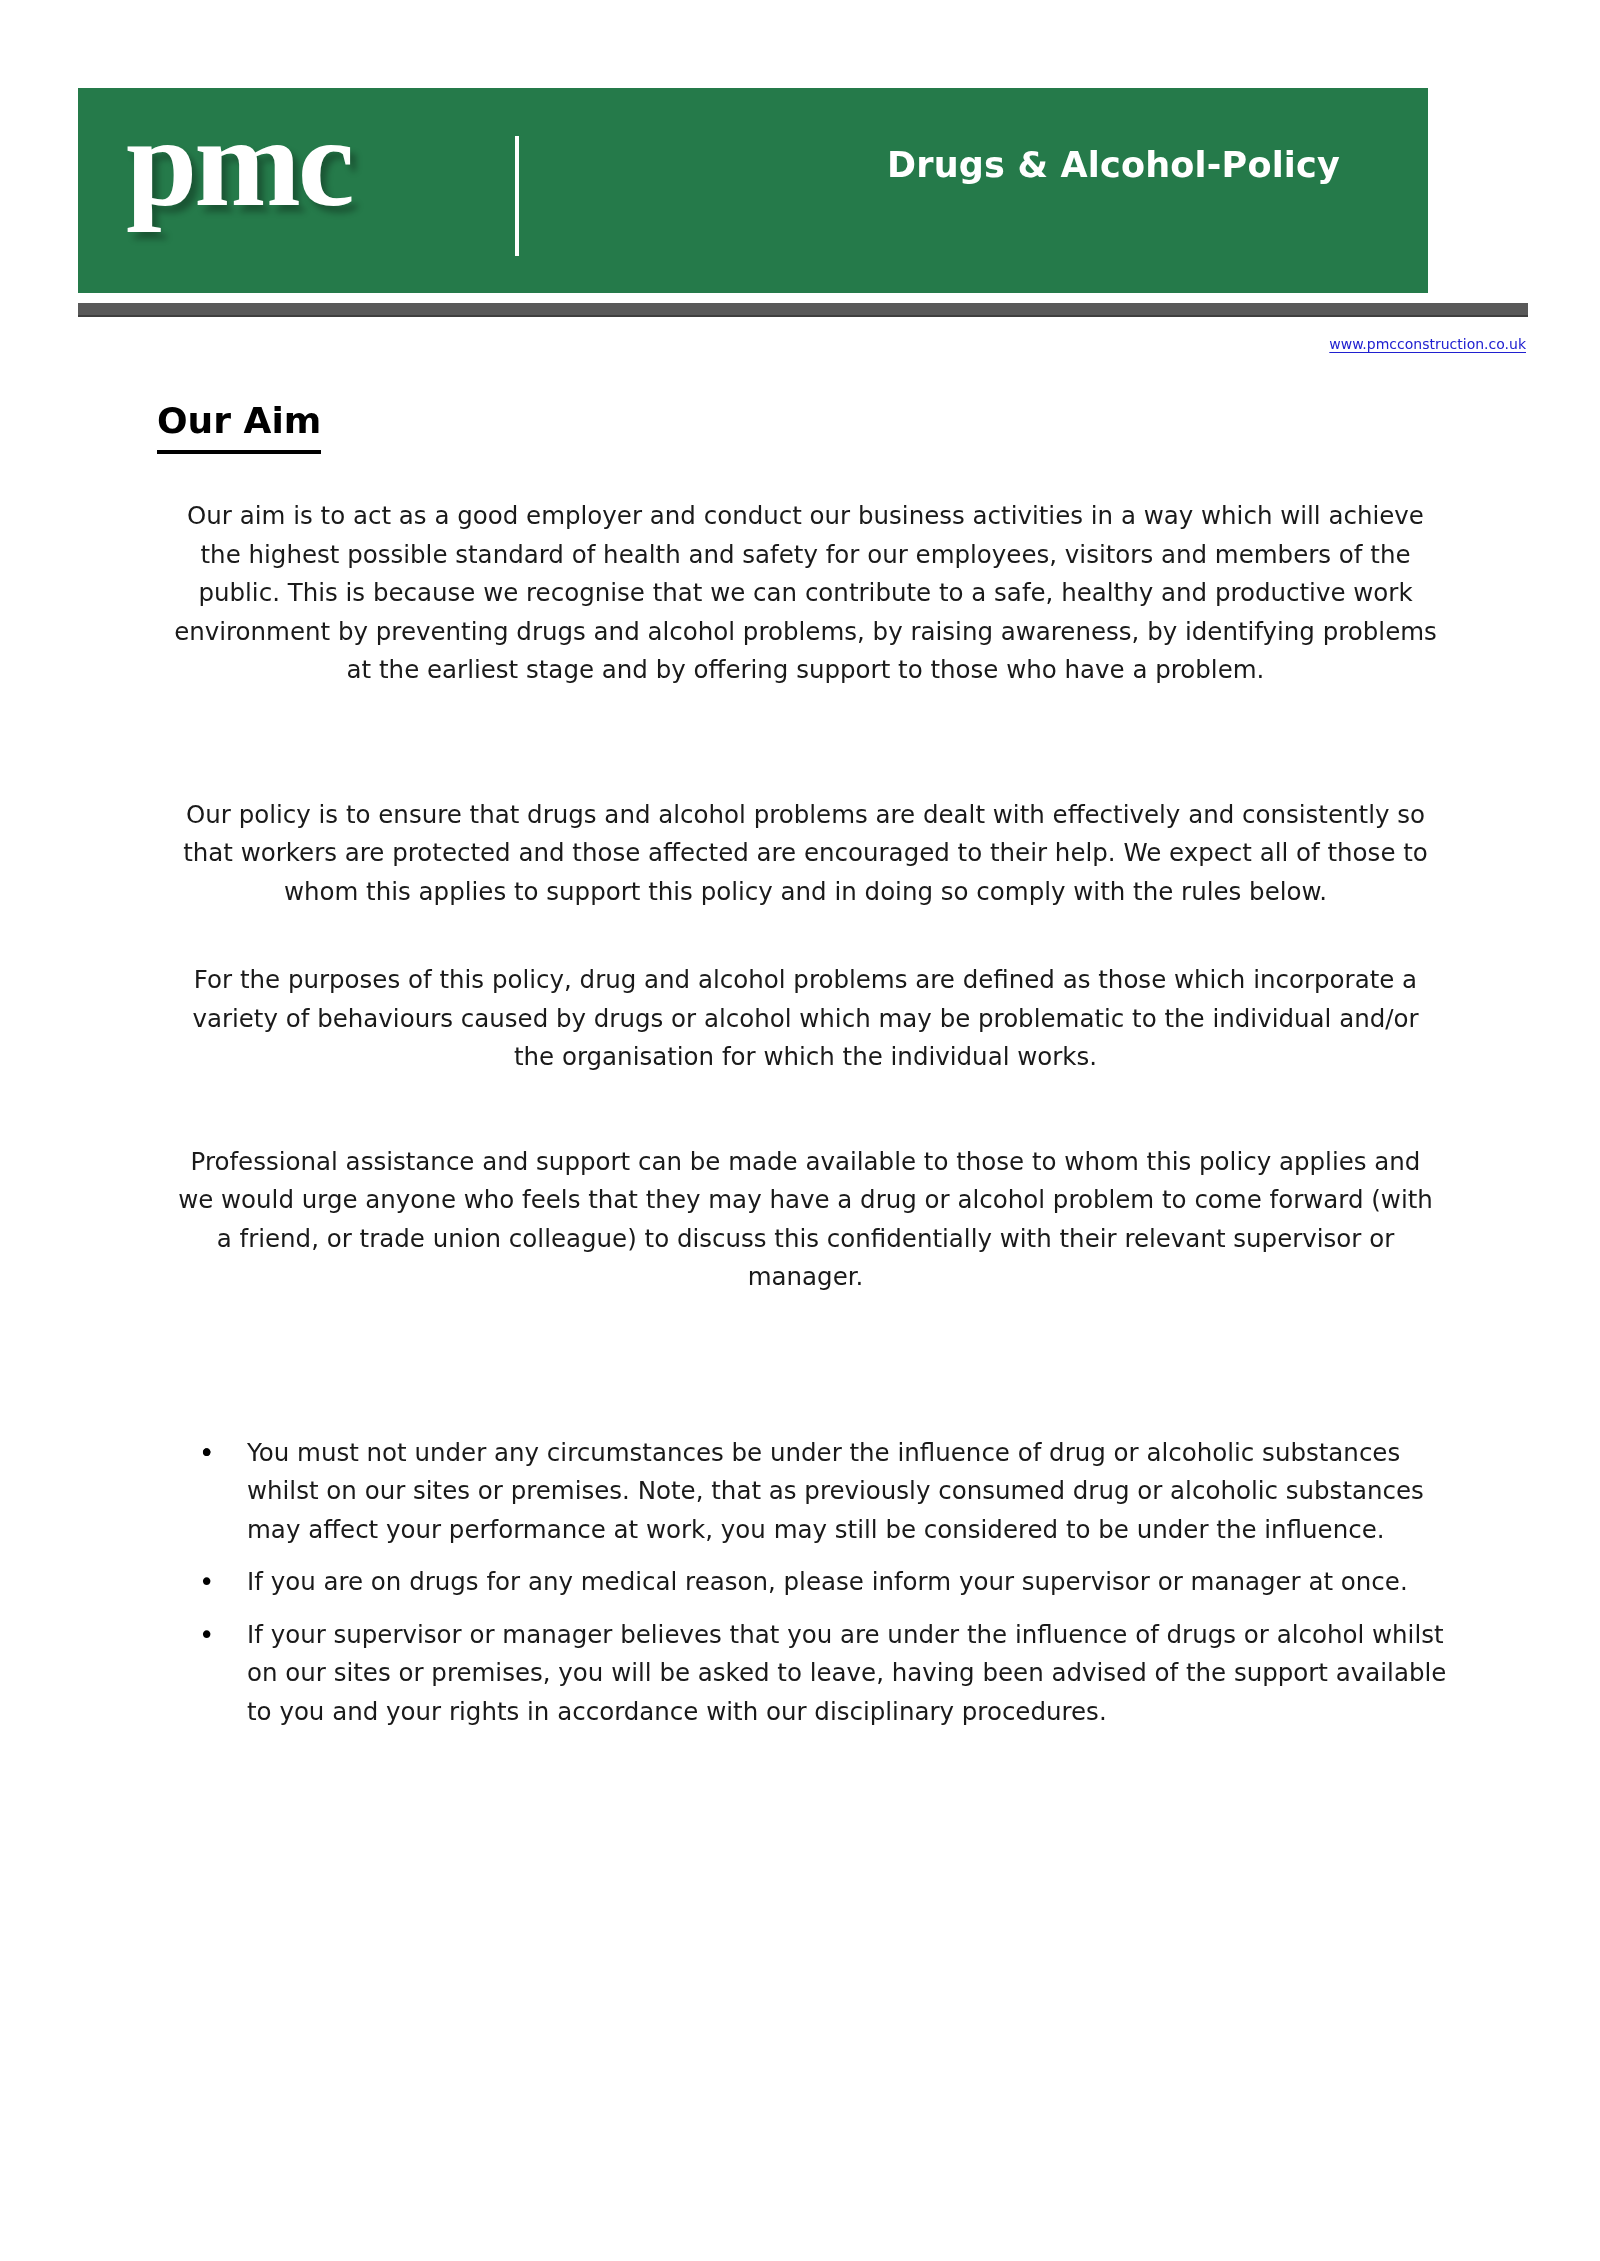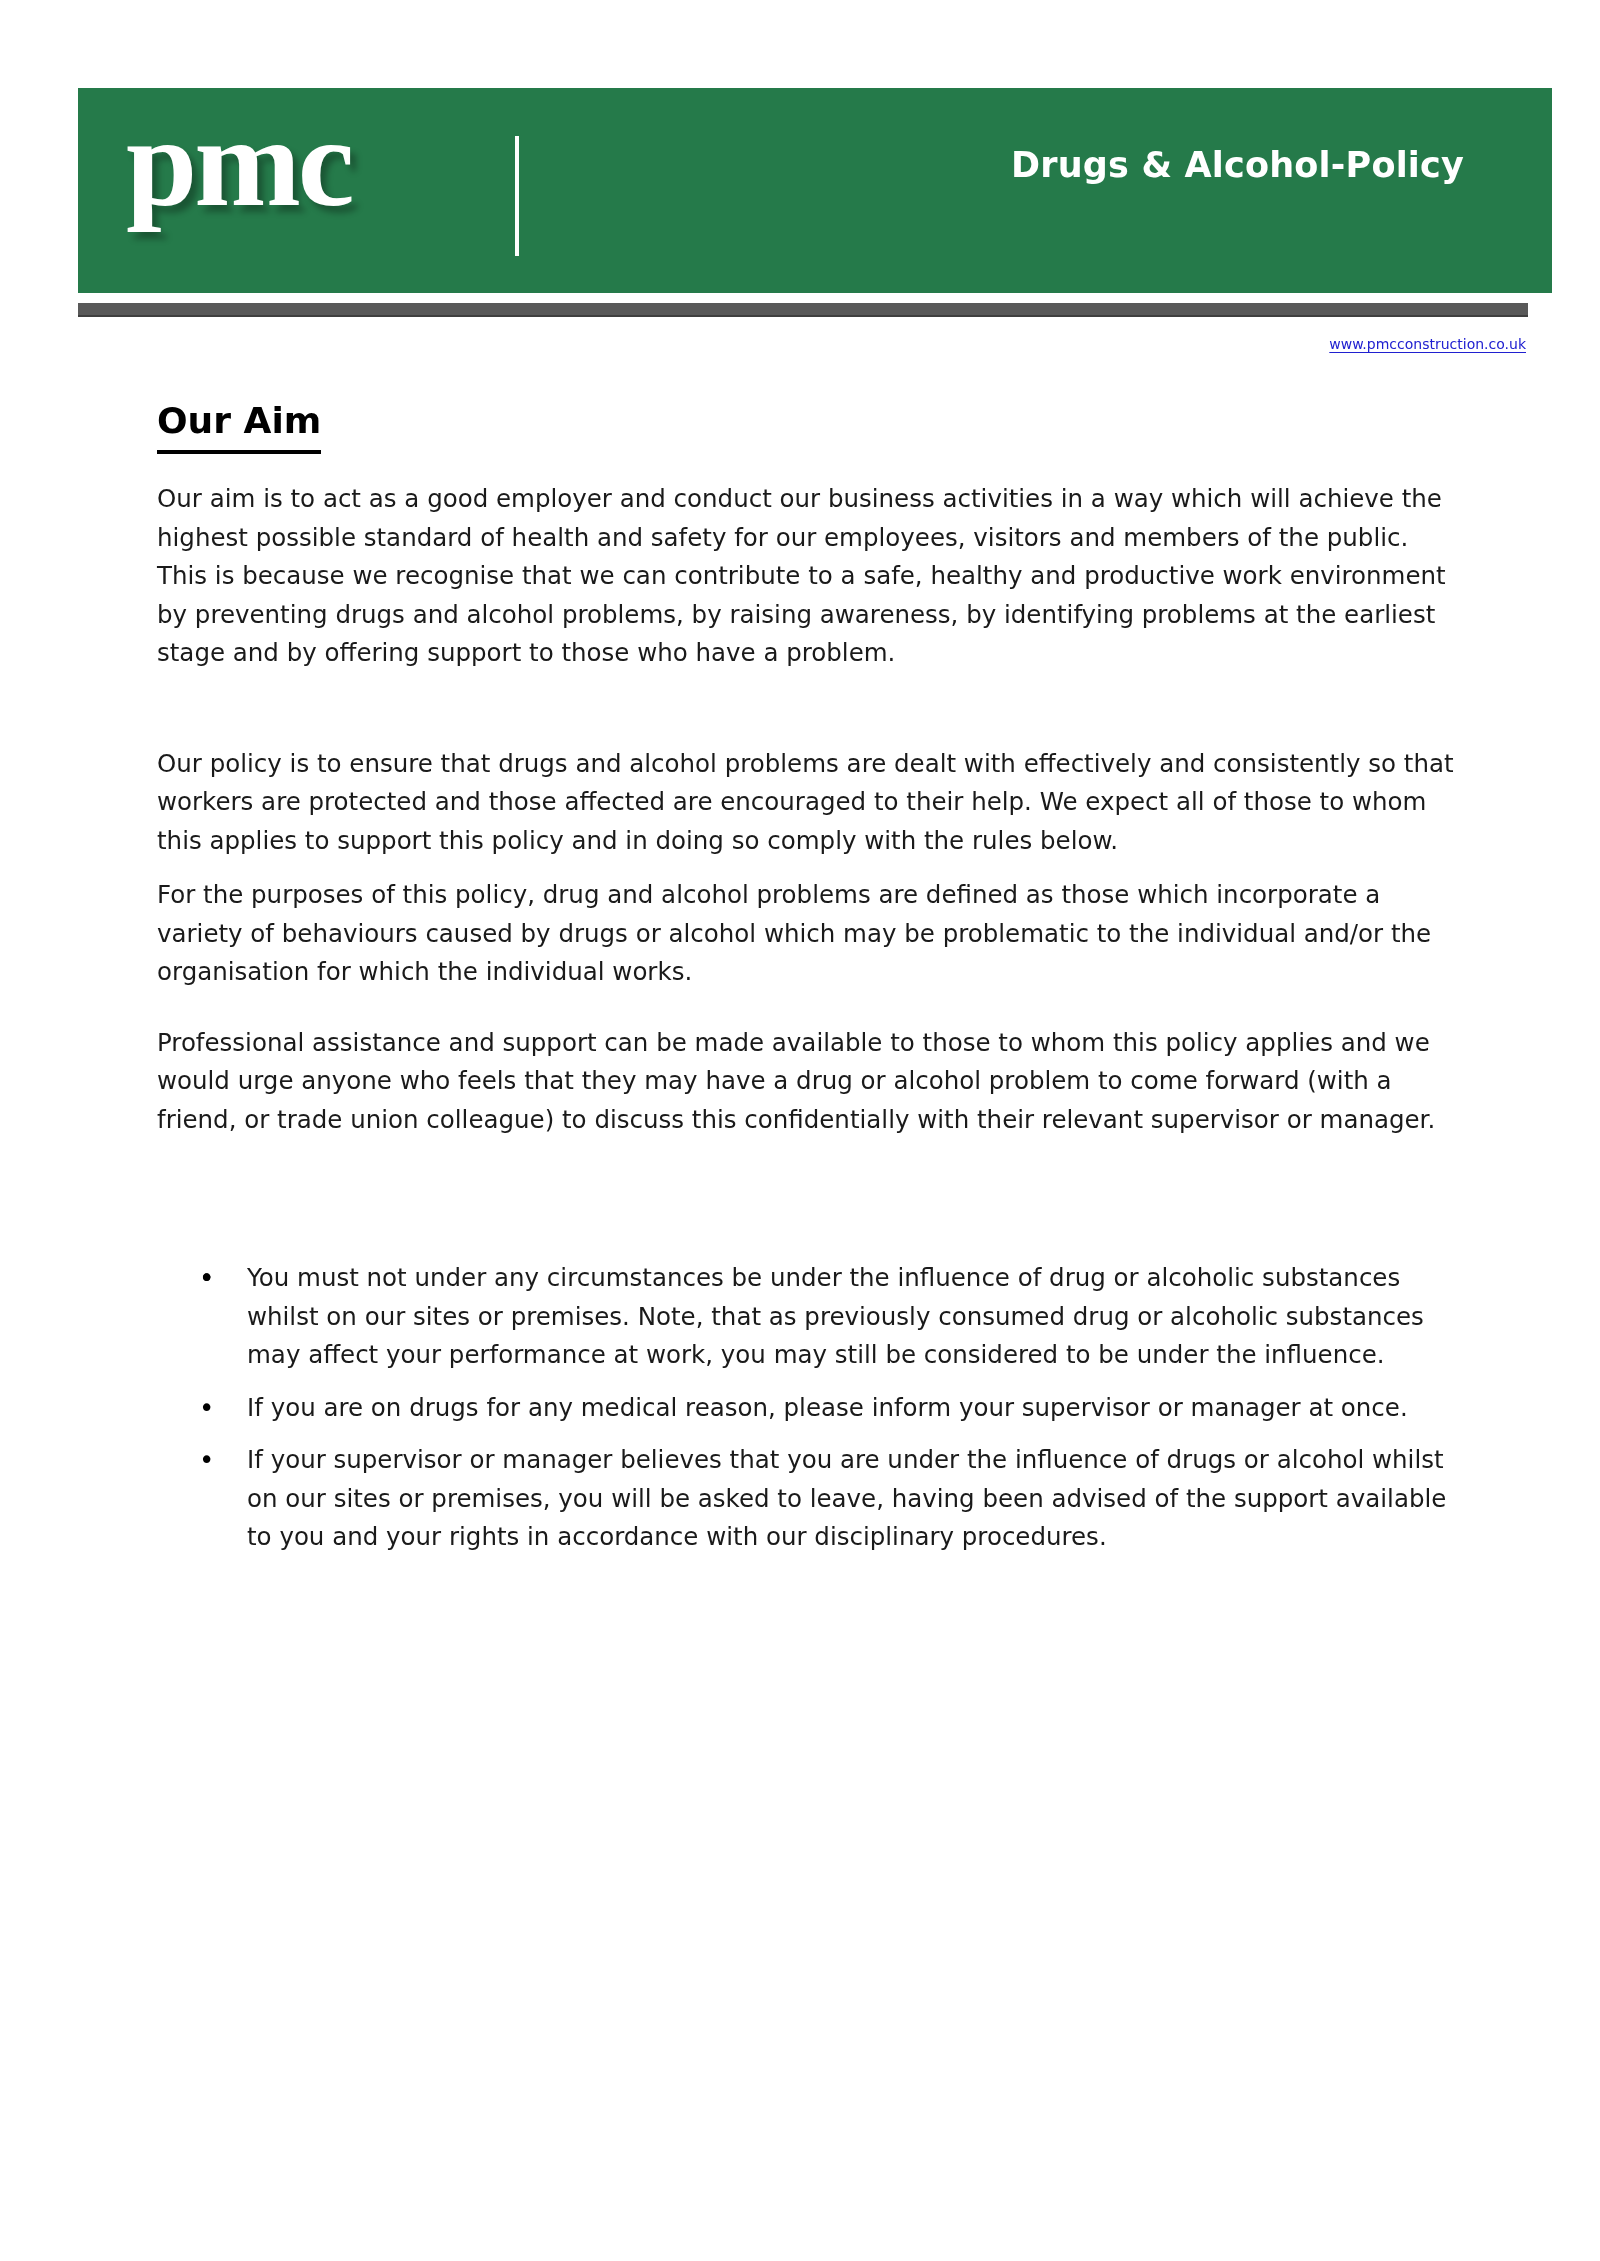--- a/index.html
+++ b/index.html
@@ -20,21 +20,21 @@
     position: absolute;
     inset: 0;
     background: #ffffff;
   }
 
   
   .header-band {
     position: absolute;
     left: 78px;
     top: 88px;
-    width: 1474px;
+    width: 1350px;
     height: 205px;
     background: #257a4a;
   }
 
   .logo {
     position: absolute;
     left: 48px;
     top: 10px;
     font-family: "Liberation Serif", "DejaVu Serif", serif;
     font-weight: 700;
@@ -108,26 +108,26 @@
     letter-spacing: 0px;
     line-height: 1.15;
   }
   h2.section-head span.u {
     display: inline-block;
     border-bottom: 4px solid #000000;
     padding-bottom: 9px;
   }
 
   p.body-par {
-    margin: 0;
+    margin: 17px;
     font-family: "DejaVu Sans", "Liberation Sans", sans-serif;
     font-size: 24.5px;
     line-height: 38.5px;
     color: #1a1a1a;
-    text-align: left;
+    text-align: center;
   }
 
   
   .gap-after-head   { height: 26px; }
   .gap-par          { height: 16px; }
   .gap-before-head  { height: 46px; }
   .gap-before-rules { height: 80px; }
 
   ul.rules-list {
     margin: 0;

